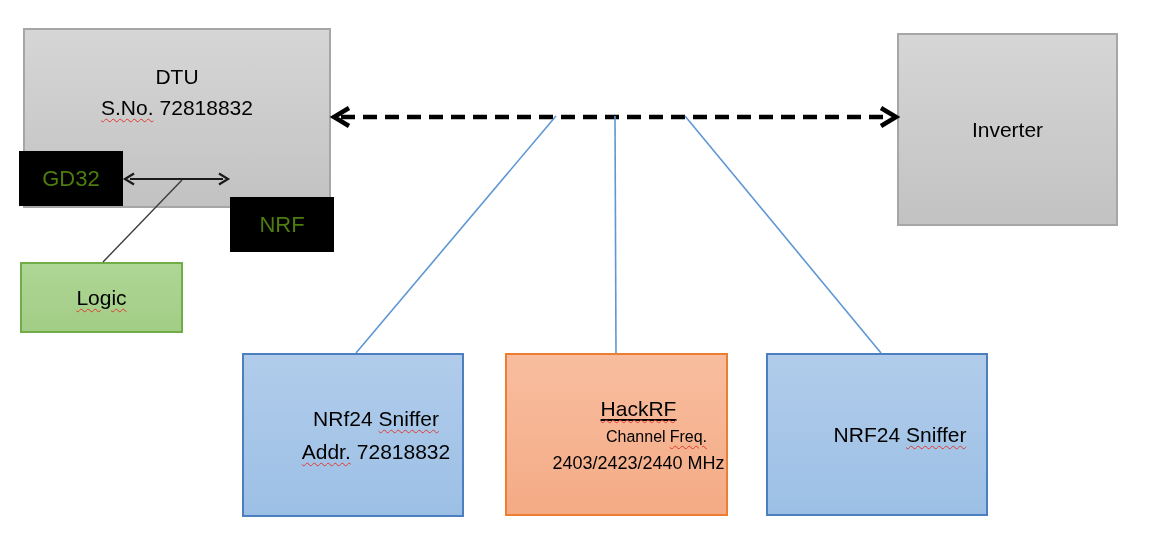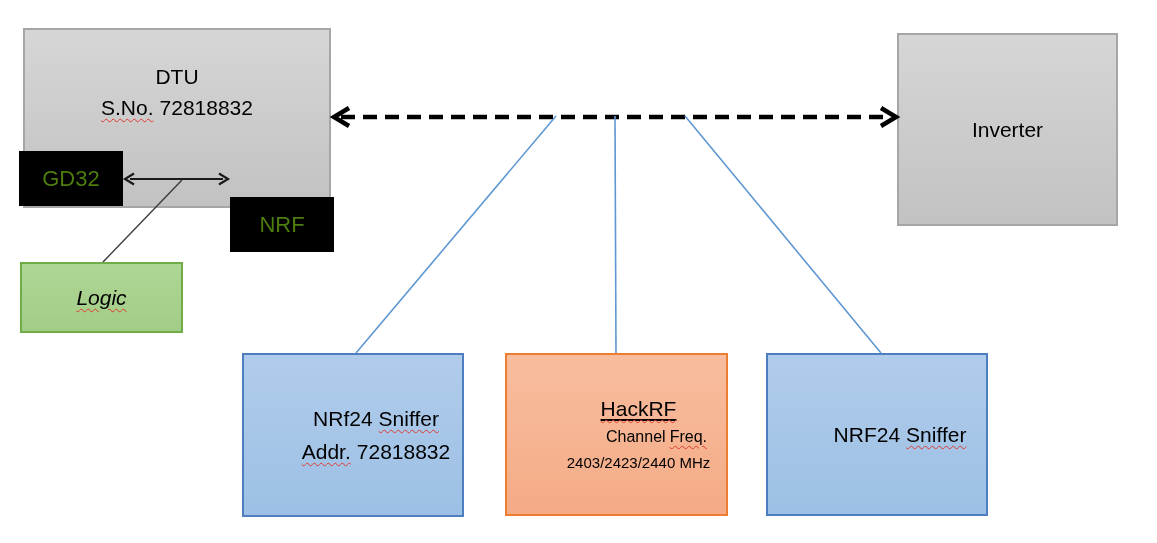--- a/index.html
+++ b/index.html
@@ -30,21 +30,20 @@
     padding-left:46px;
   }
   .orange{
     background:linear-gradient(#f8bd9e,#f4ab86);
     border:2px solid #ed7d31;
     padding-left:44px;
   }
   .green{
     background:linear-gradient(#aed695,#a2cd86);
     border:2px solid #70ad47;
-    font-style:italic;
   }
   .black-chip{
     position:absolute;
     background:#000;
     color:#4d7c0f;
     display:flex;align-items:center;justify-content:center;
     font-size:22px;
     box-sizing:border-box;
   }
   .sp{ 
@@ -56,21 +55,21 @@
   }
   .u{ 
     text-decoration-line:underline;
     text-decoration-style:solid;
     text-decoration-color:#000;
     text-decoration-thickness:1.5px;
     text-underline-offset:3px;
   }
   .gap{margin-left:6px;}
   .small{font-size:16px;line-height:26px;margin-left:36px;}
-  .freq{font-size:15px;line-height:26px;}
+  .freq{font-size:18px;line-height:26px;}
   .hack-title{line-height:30px;}
   #connector-layer{
     position:absolute;left:0;top:0;width:1157px;height:543px;
     pointer-events:none;
   }
   .dash-stroke{stroke:#000;stroke-width:4.5;fill:none;}
   .thin-black{stroke:#1a1a1a;stroke-width:2.2;fill:none;}
   .logic-line{stroke:#3c3c3c;stroke-width:1.4;fill:none;}
   .blue-line{stroke:#5e97d3;stroke-width:1.6;fill:none;}
 </style>

